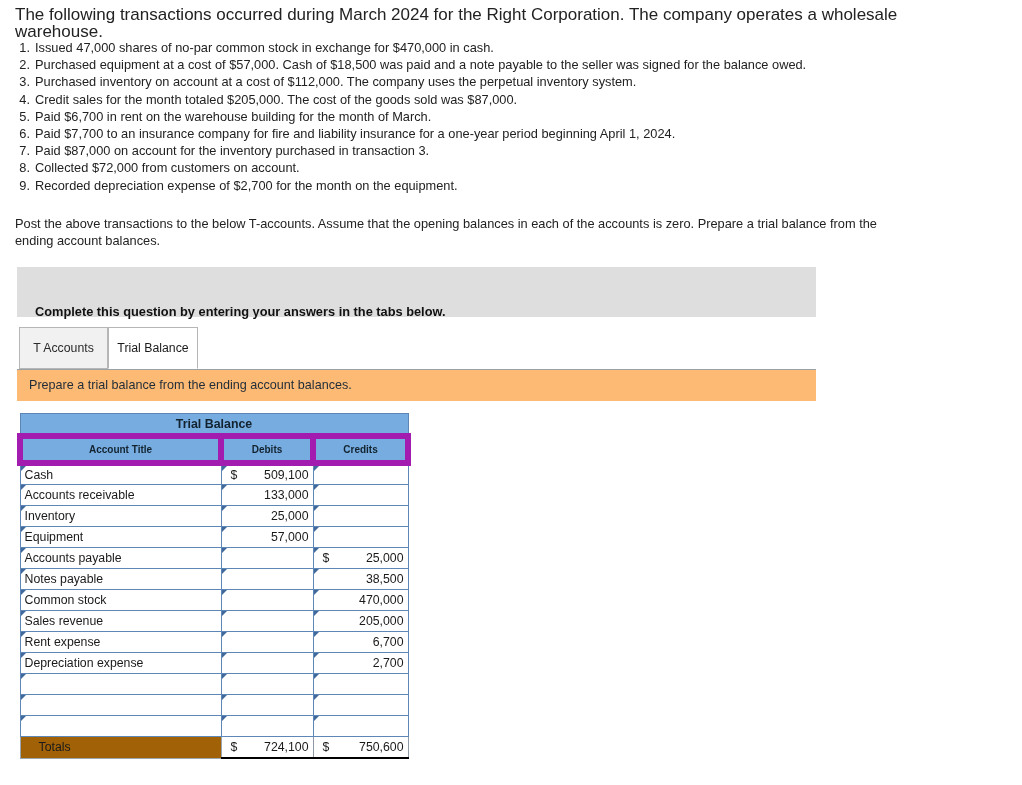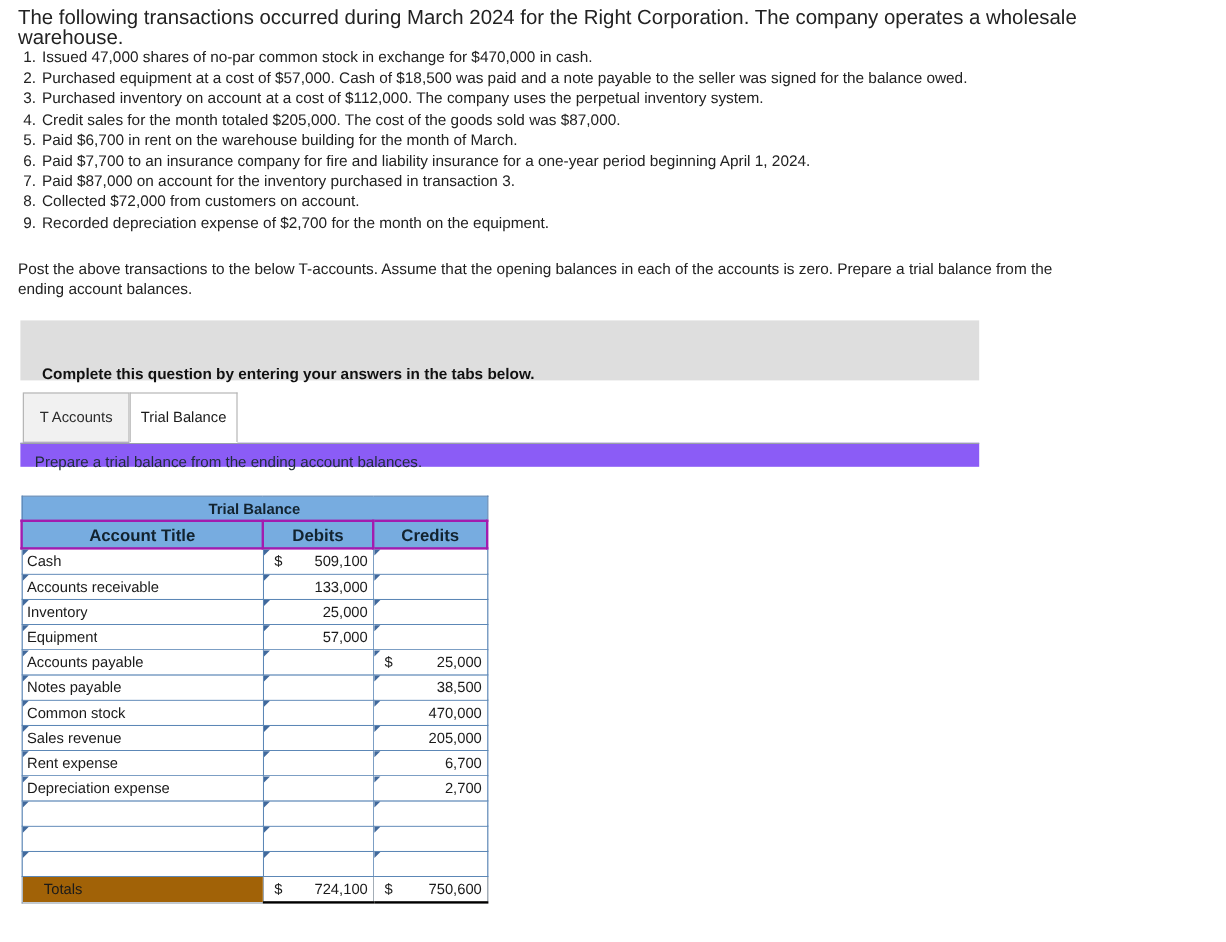--- a/index.html
+++ b/index.html
@@ -113,22 +113,22 @@
   }
   .tab-0 { left: 0px;  width: 89px; }
   .tab-1 { left: 89px; width: 90px; }
 
   
   .blue-bar {
     position: absolute;
     left: 17px;
     top: 369px;
     width: 799px;
-    height: 20px;
-    background: #8b5cf6;
+    height: 32px;
+    background: #fdba74;
     border-top: 1px solid #9aa2a8;
     box-sizing: border-box;
   }
   .blue-bar-text {
     position: absolute;
     left: 12px;
     top: 8px;
     font-size: 12.6px;
     color: #1f2c38;
   }
@@ -159,25 +159,25 @@
     background: #77ace0;
     border: 1px solid #5b86b5;
     height: 19px;
     text-align: center;
     font-weight: bold;
     font-size: 12.4px;
     color: #12232f;
   }
   .hdr-col {
     background: #77ace0;
-    border: 2px solid #a21caf;
+    border: 6px solid #a21caf;
     height: 21px;
     text-align: center;
     font-weight: bold;
-    font-size: 14px;
+    font-size: 10px;
     color: #12232f;
   }
 
   
   .cell {
     height: 21px;
     border: 1px solid #5c87b6;
     background: #ffffff;
     position: relative;
     box-sizing: border-box;

